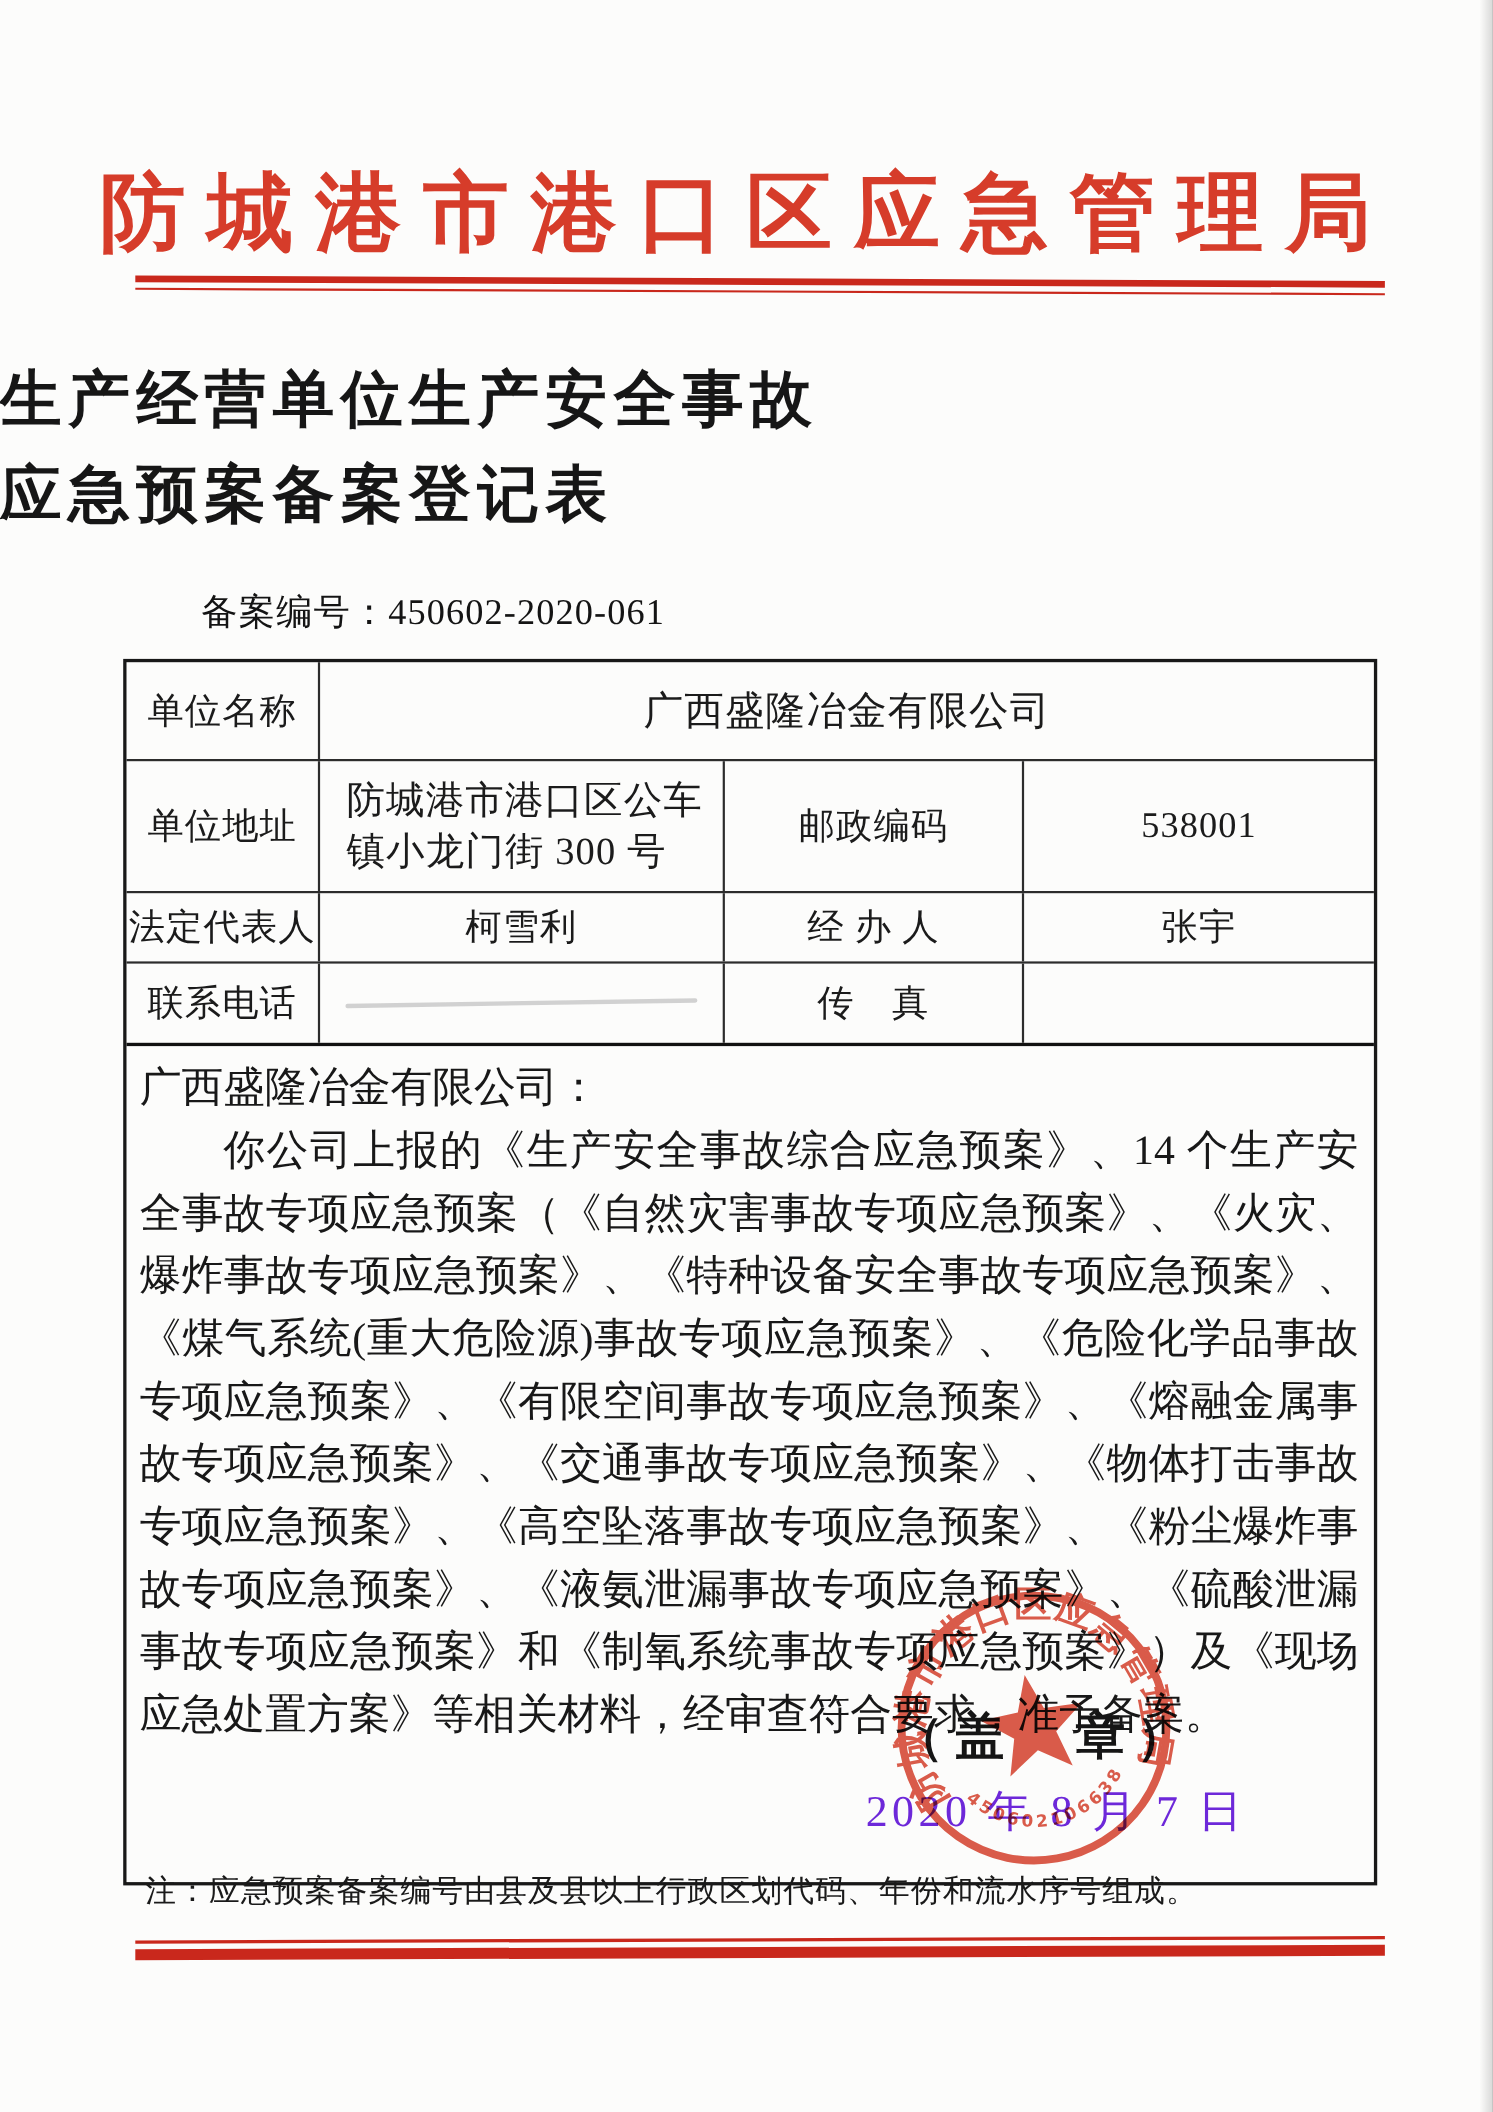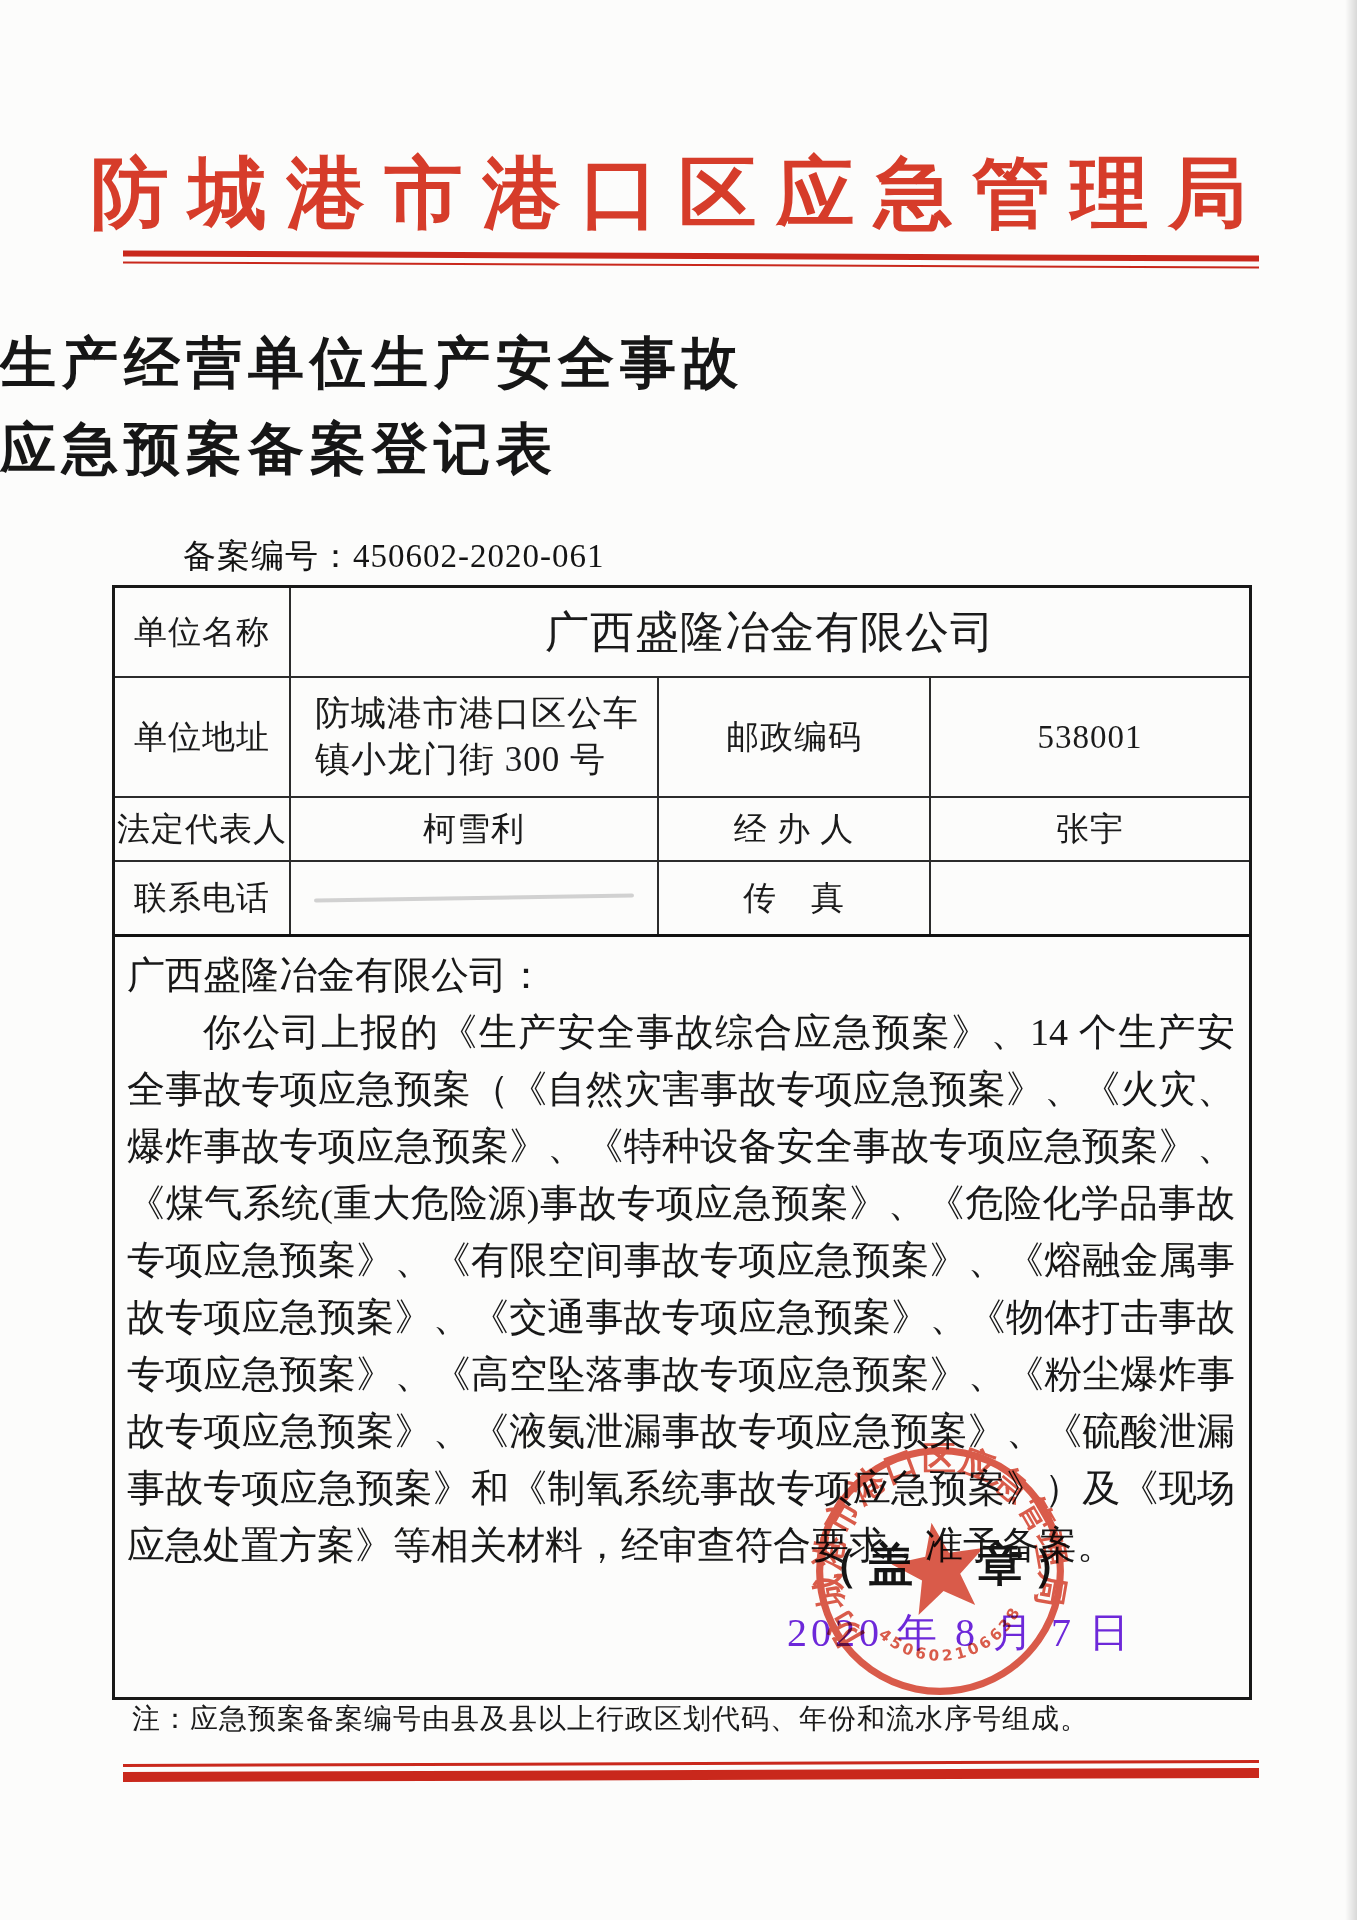--- a/index.html
+++ b/index.html
@@ -40,35 +40,35 @@
   }
   .doc-title.l1{top:326px;}
   .doc-title.l2{top:412px;}
   
   .reg-no{
     position:absolute;left:183px;top:534px;
     font-size:33px;letter-spacing:1px;color:#141414;white-space:nowrap;
   }
   
   .tbl{
-    position:absolute;left:112px;top:585px;width:1140px;height:1115px;
+    position:absolute;left:112px;top:599px;width:1140px;height:1115px;
     border:3px solid #181818;box-sizing:border-box;background:transparent;font-family:Liberation Serif, serif;
   }
   .row{display:flex;box-sizing:border-box;border-bottom:2px solid #2c2c2c;}
   .row.r1{height:90px;}
   .row.r2{height:120px;}
   .row.r3{height:64px;}
   .row.r4{height:75px;border-bottom:3px solid #111;}
   .cell{
     box-sizing:border-box;border-right:2px solid #2c2c2c;
     display:flex;align-items:center;justify-content:center;
     font-size:33px;color:#1b1b1b;letter-spacing:1px;
   }
   .c-label{width:176px;}
-  .c-wide{flex:1;border-right:none;font-size:44px;}
+  .c-wide{flex:1;border-right:none;font-size:36px;}
   .c2{width:368px;}
   .c3{width:272px;}
   .c4{flex:1;border-right:none;font-size:33px;}
   .addr{
     justify-content:flex-start;text-align:left;
     padding:0 18px 0 24px;font-size:35px;line-height:46px;letter-spacing:1px;
   }
   .redact-line{
     width:320px;height:4px;background:#c3c3c3;opacity:.75;
     border-radius:2px;transform:rotate(-0.9deg);

